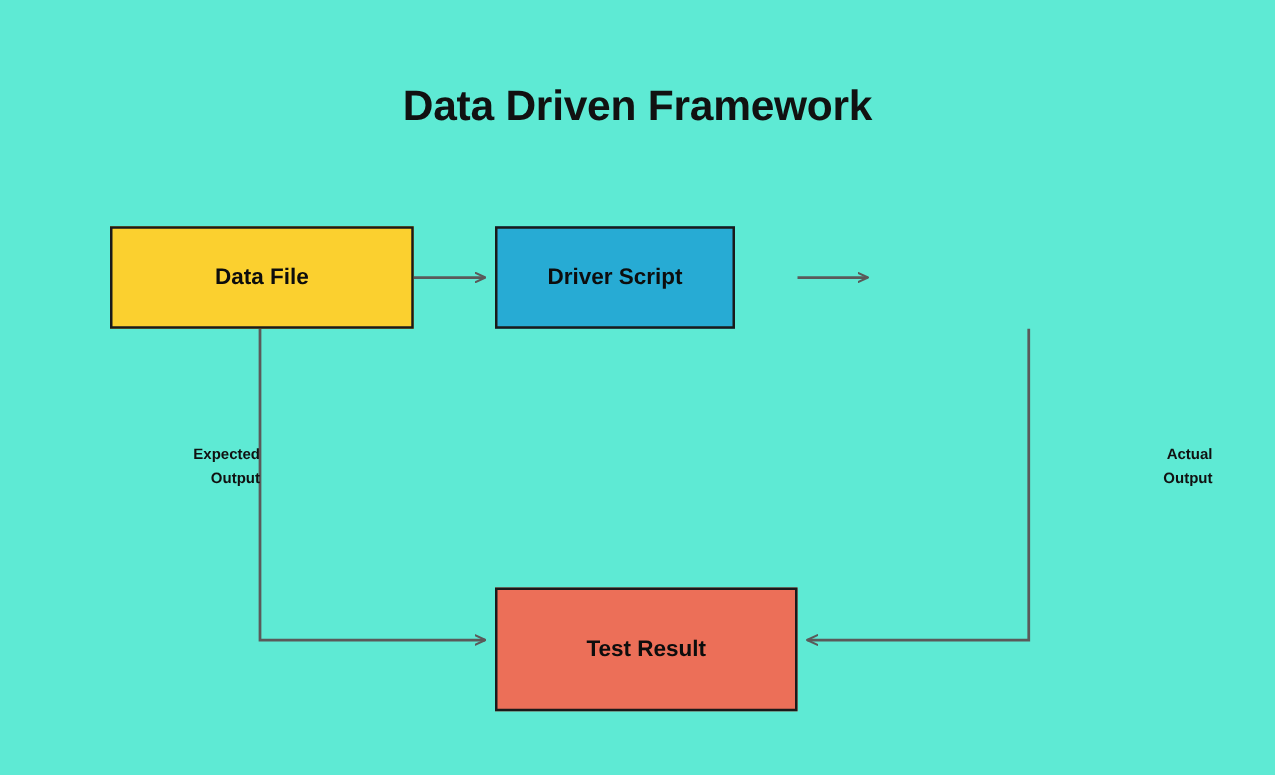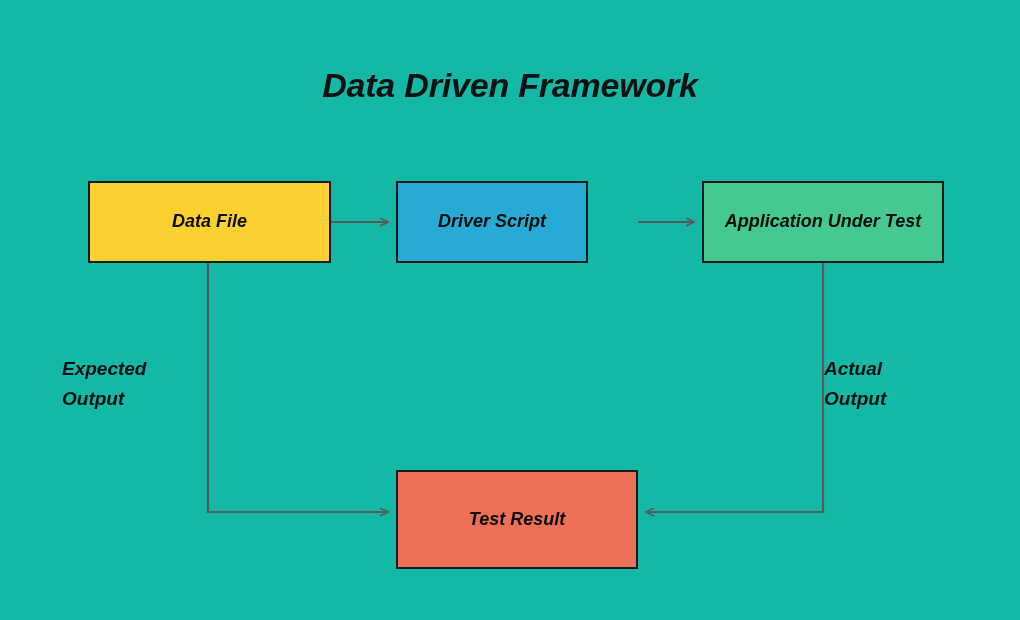--- a/index.html
+++ b/index.html
@@ -63,22 +63,22 @@
     height: 82px;
   }
   #node-test-result {
     left: 396px;
     top: 470px;
     width: 242px;
     height: 81px;
   }
   .edge-label {
     position: absolute;
-    text-align: left;
-    font-size: 19px;
+    text-align: right;
+    font-size: 12px;
     font-weight: bold;
     color: #111111;
     line-height: 1.6;
     white-space: pre-line;
   }
   #label-expected-output {
     left: 62px;
     top: 354px;
     width: 146px;
   }
@@ -92,21 +92,21 @@
     left: 0;
     top: 0;
     width: 1020px;
     height: 620px;
     pointer-events: none;
   }
 </style>
 </head>
 <body>
 
-<div id="canvas" style="background: #14b8a6; font-style: italic;">
+<div id="canvas" style="background: #5eead4;">
 
   <div id="title">Data Driven Framework</div>
 
   <svg id="connectors" viewBox="0 0 1020 620" xmlns="http://www.w3.org/2000/svg">
     <defs>
       <marker id="arrow-right" markerWidth="9" markerHeight="9" refX="8" refY="4.5" orient="auto" markerUnits="userSpaceOnUse">
         <path d="M0,0.6 L8.4,4.5 L0,8.4" fill="none" stroke="#5a5a5a" stroke-width="1.6" stroke-linecap="round" stroke-linejoin="round"></path>
       </marker>
     </defs>
 
@@ -124,21 +124,20 @@
 
     <g>
       <path d="M823,263 L823,512 L646,512" fill="none" stroke="#5a5a5a" stroke-width="2.2" stroke-linejoin="miter" marker-end="url(#arrow-right)"></path>
     </g>
   </svg>
 
   <div class="node" id="node-data-file" style="background: rgb(251, 208, 47); left: 88px; top: 181px; width: 243px; height: 82px; border-color: rgb(26, 26, 26);">Data File</div>
 
   <div class="node" id="node-driver-script" style="background: rgb(39, 171, 212); left: 396px; top: 181px; width: 192px; height: 82px; border-color: rgb(26, 26, 26);">Driver Script</div>
 
-  <div class="node" id="node-application-under-test" style="background: rgb(69, 201, 145); left: 702px; top: 181px; width: 242px; height: 82px; border-color: rgb(26, 26, 26);">Application Under Test</div>
 
   <div class="node" id="node-test-result" style="background: rgb(236, 111, 88); left: 396px; top: 470px; width: 242px; height: 99px; border-color: rgb(26, 26, 26);">Test Result</div>
 
   <div class="edge-label" id="label-expected-output">Expected
 Output</div>
 
   <div class="edge-label" id="label-actual-output">Actual
 Output</div>
 
 </div>

